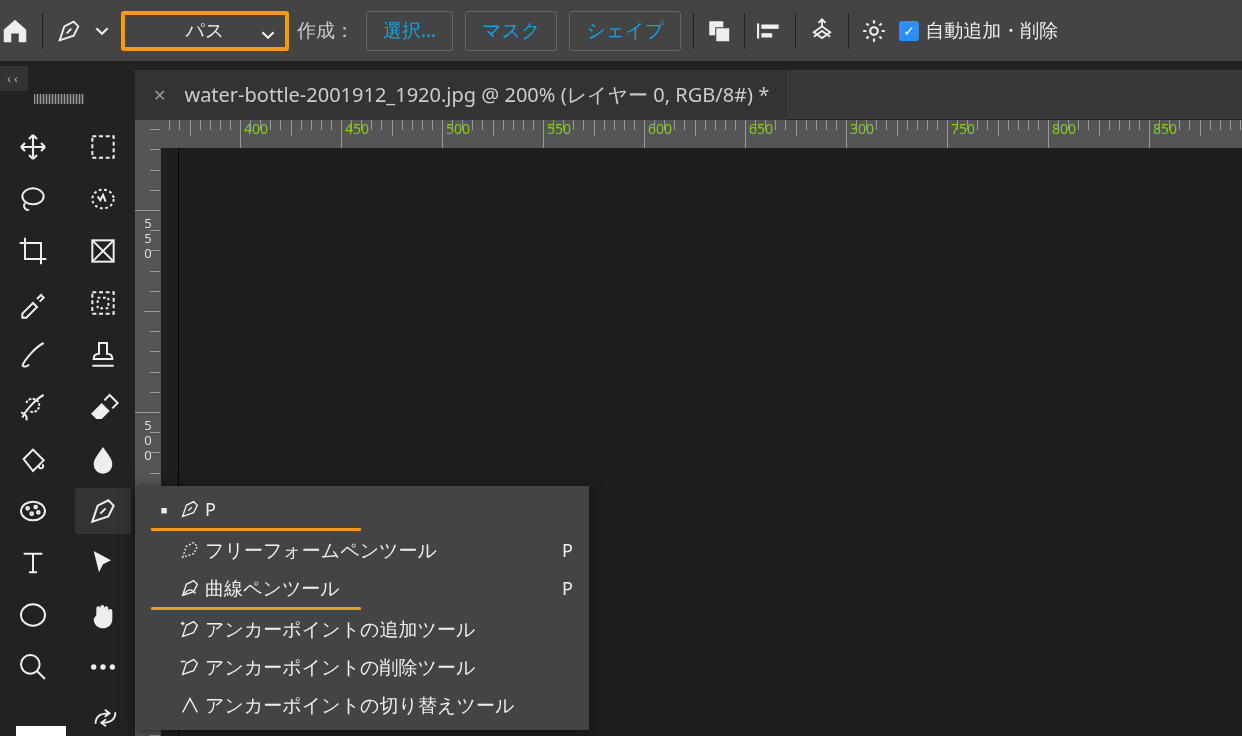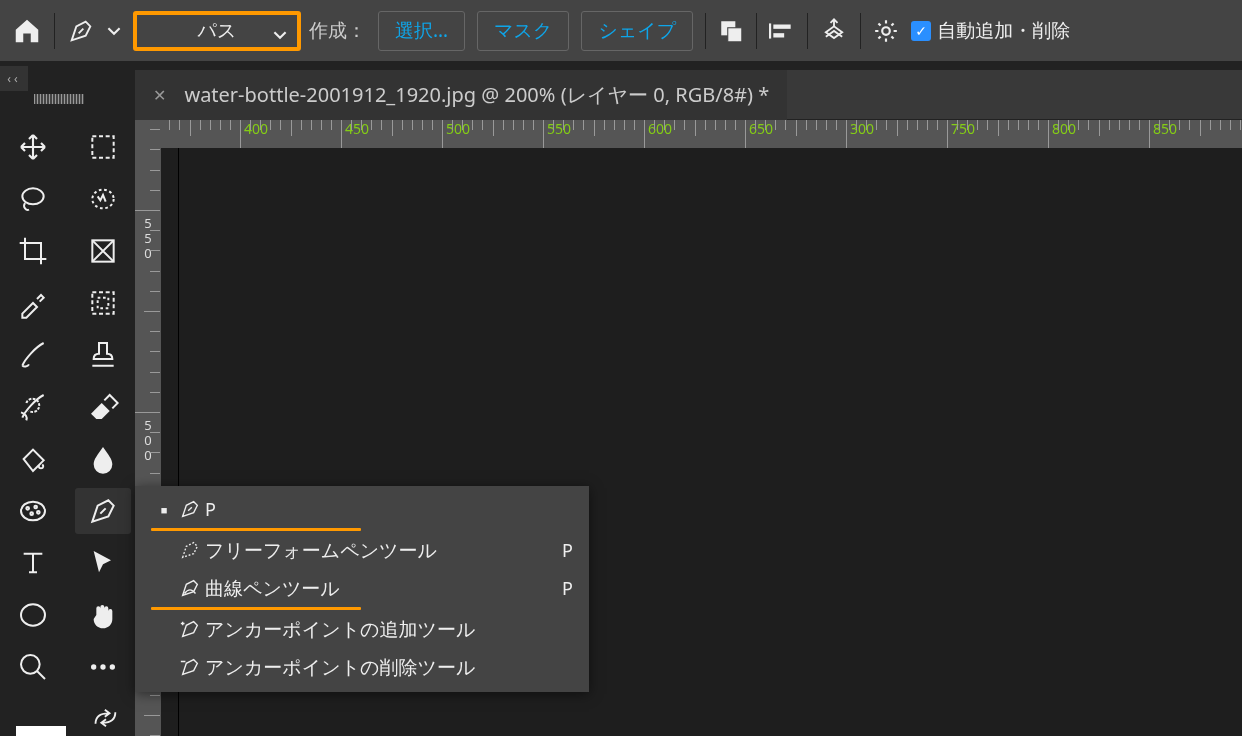--- a/index.html
+++ b/index.html
@@ -8,21 +8,20 @@
     background:#222;
     color:#ddd;
     overflow:hidden;
     position:relative;
   }
   
   #optbar{
     position:absolute;left:0;top:0;width:1242px;height:62px;
     background:#444;
     display:flex;align-items:center;
-    padding-left:12px;
     gap:12px;
     border-bottom:1px solid #222;
   }
   .divider{width:1px;height:36px;background:#222;}
   .ob-btn{display:flex;align-items:center;justify-content:center;color:#eee;font-size:20px;}
   #path-select{
     width:168px;height:40px;border:4px solid #ff9900;border-radius:3px;
     display:flex;align-items:center;justify-content:center;
     color:#eee;background:#444;
     position:relative;font-size:19px;
@@ -552,13 +551,23 @@
   <div class="fly-row">
     <span class="fly-bullet"></span>
     <span class="fly-icon">
         <svg width="22" height="22" viewBox="0 0 24 24">
           <path d="M4 20 L8 8 L16 4 L20 8 L16 16 ZM2 6h5" stroke="#eee" fill="none" stroke-width="1.5"></path>
         </svg>
       </span>
     <span class="fly-label">アンカーポイントの削除ツール</span>
     <span class="fly-key"></span>
   </div>
+  <div class="fly-row">
+    <span class="fly-bullet"></span>
+    <span class="fly-icon">
+        <svg width="22" height="22" viewBox="0 0 24 24">
+          <path d="M4 20 L12 5 L20 20" stroke="#eee" fill="none" stroke-width="1.5"></path>
+        </svg>
+      </span>
+    <span class="fly-label">アンカーポイントの切り替えツール</span>
+    <span class="fly-key"></span>
+  </div>
 </div>
 
 </body></html>

